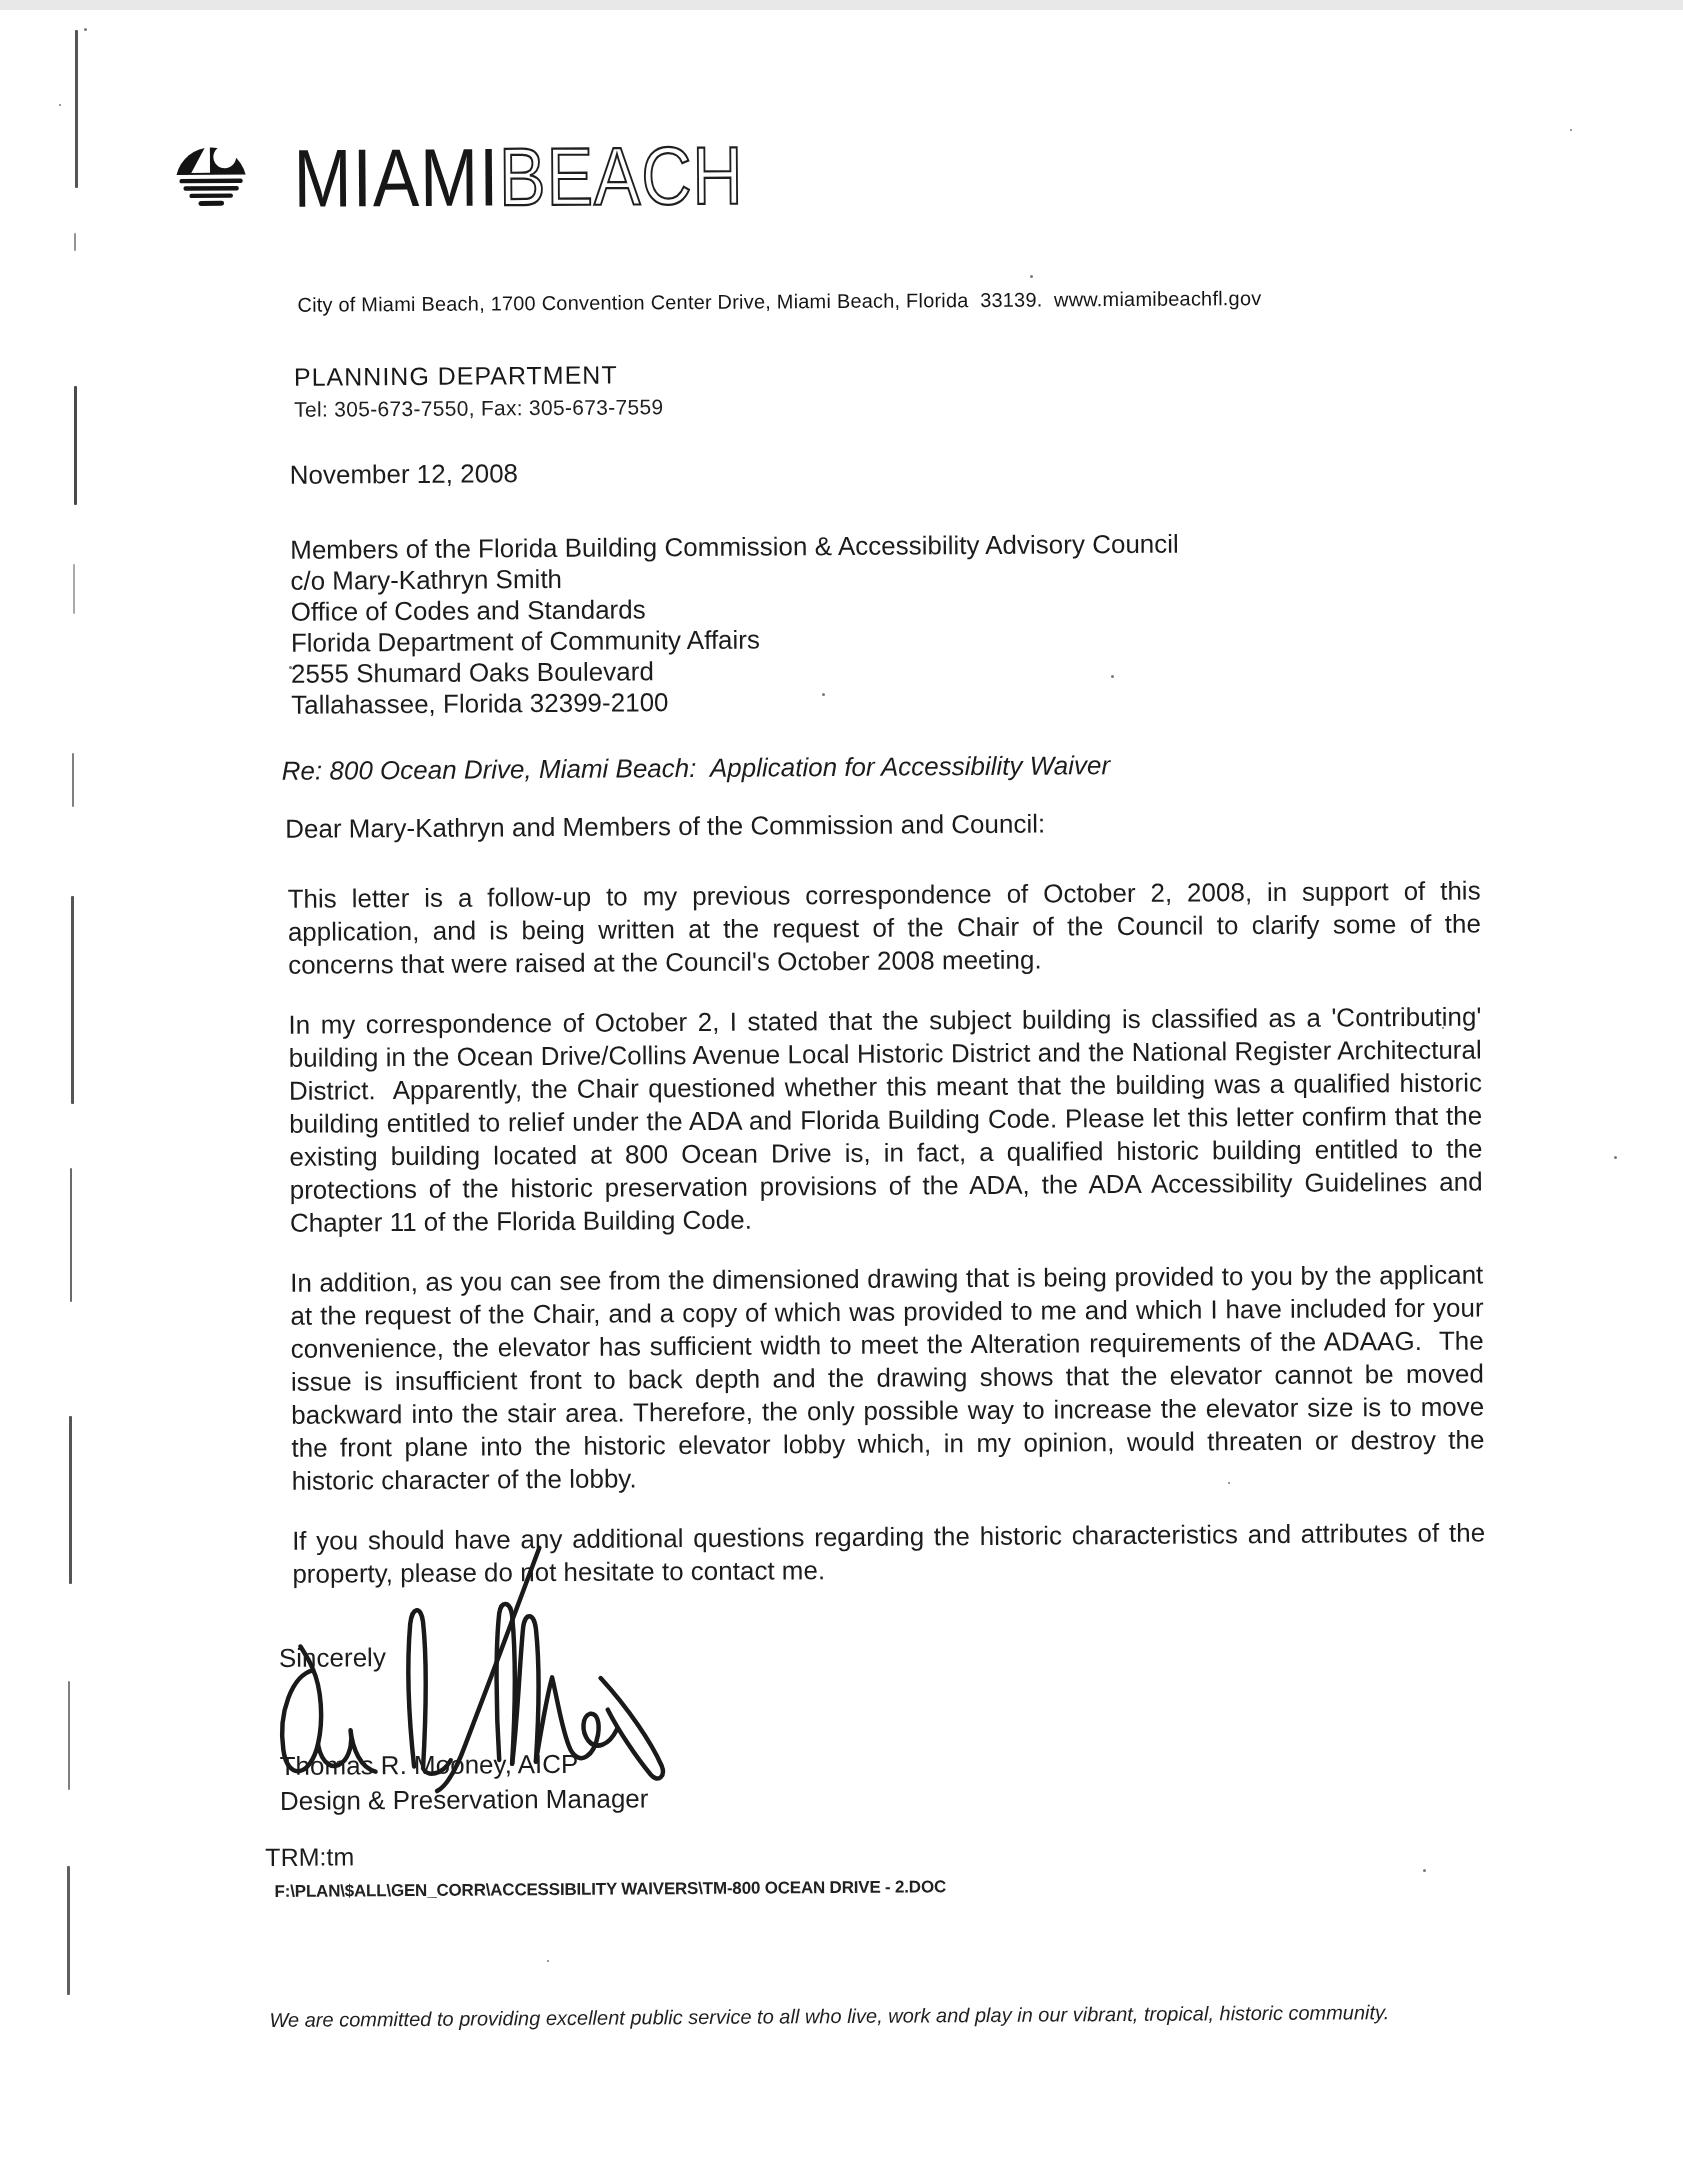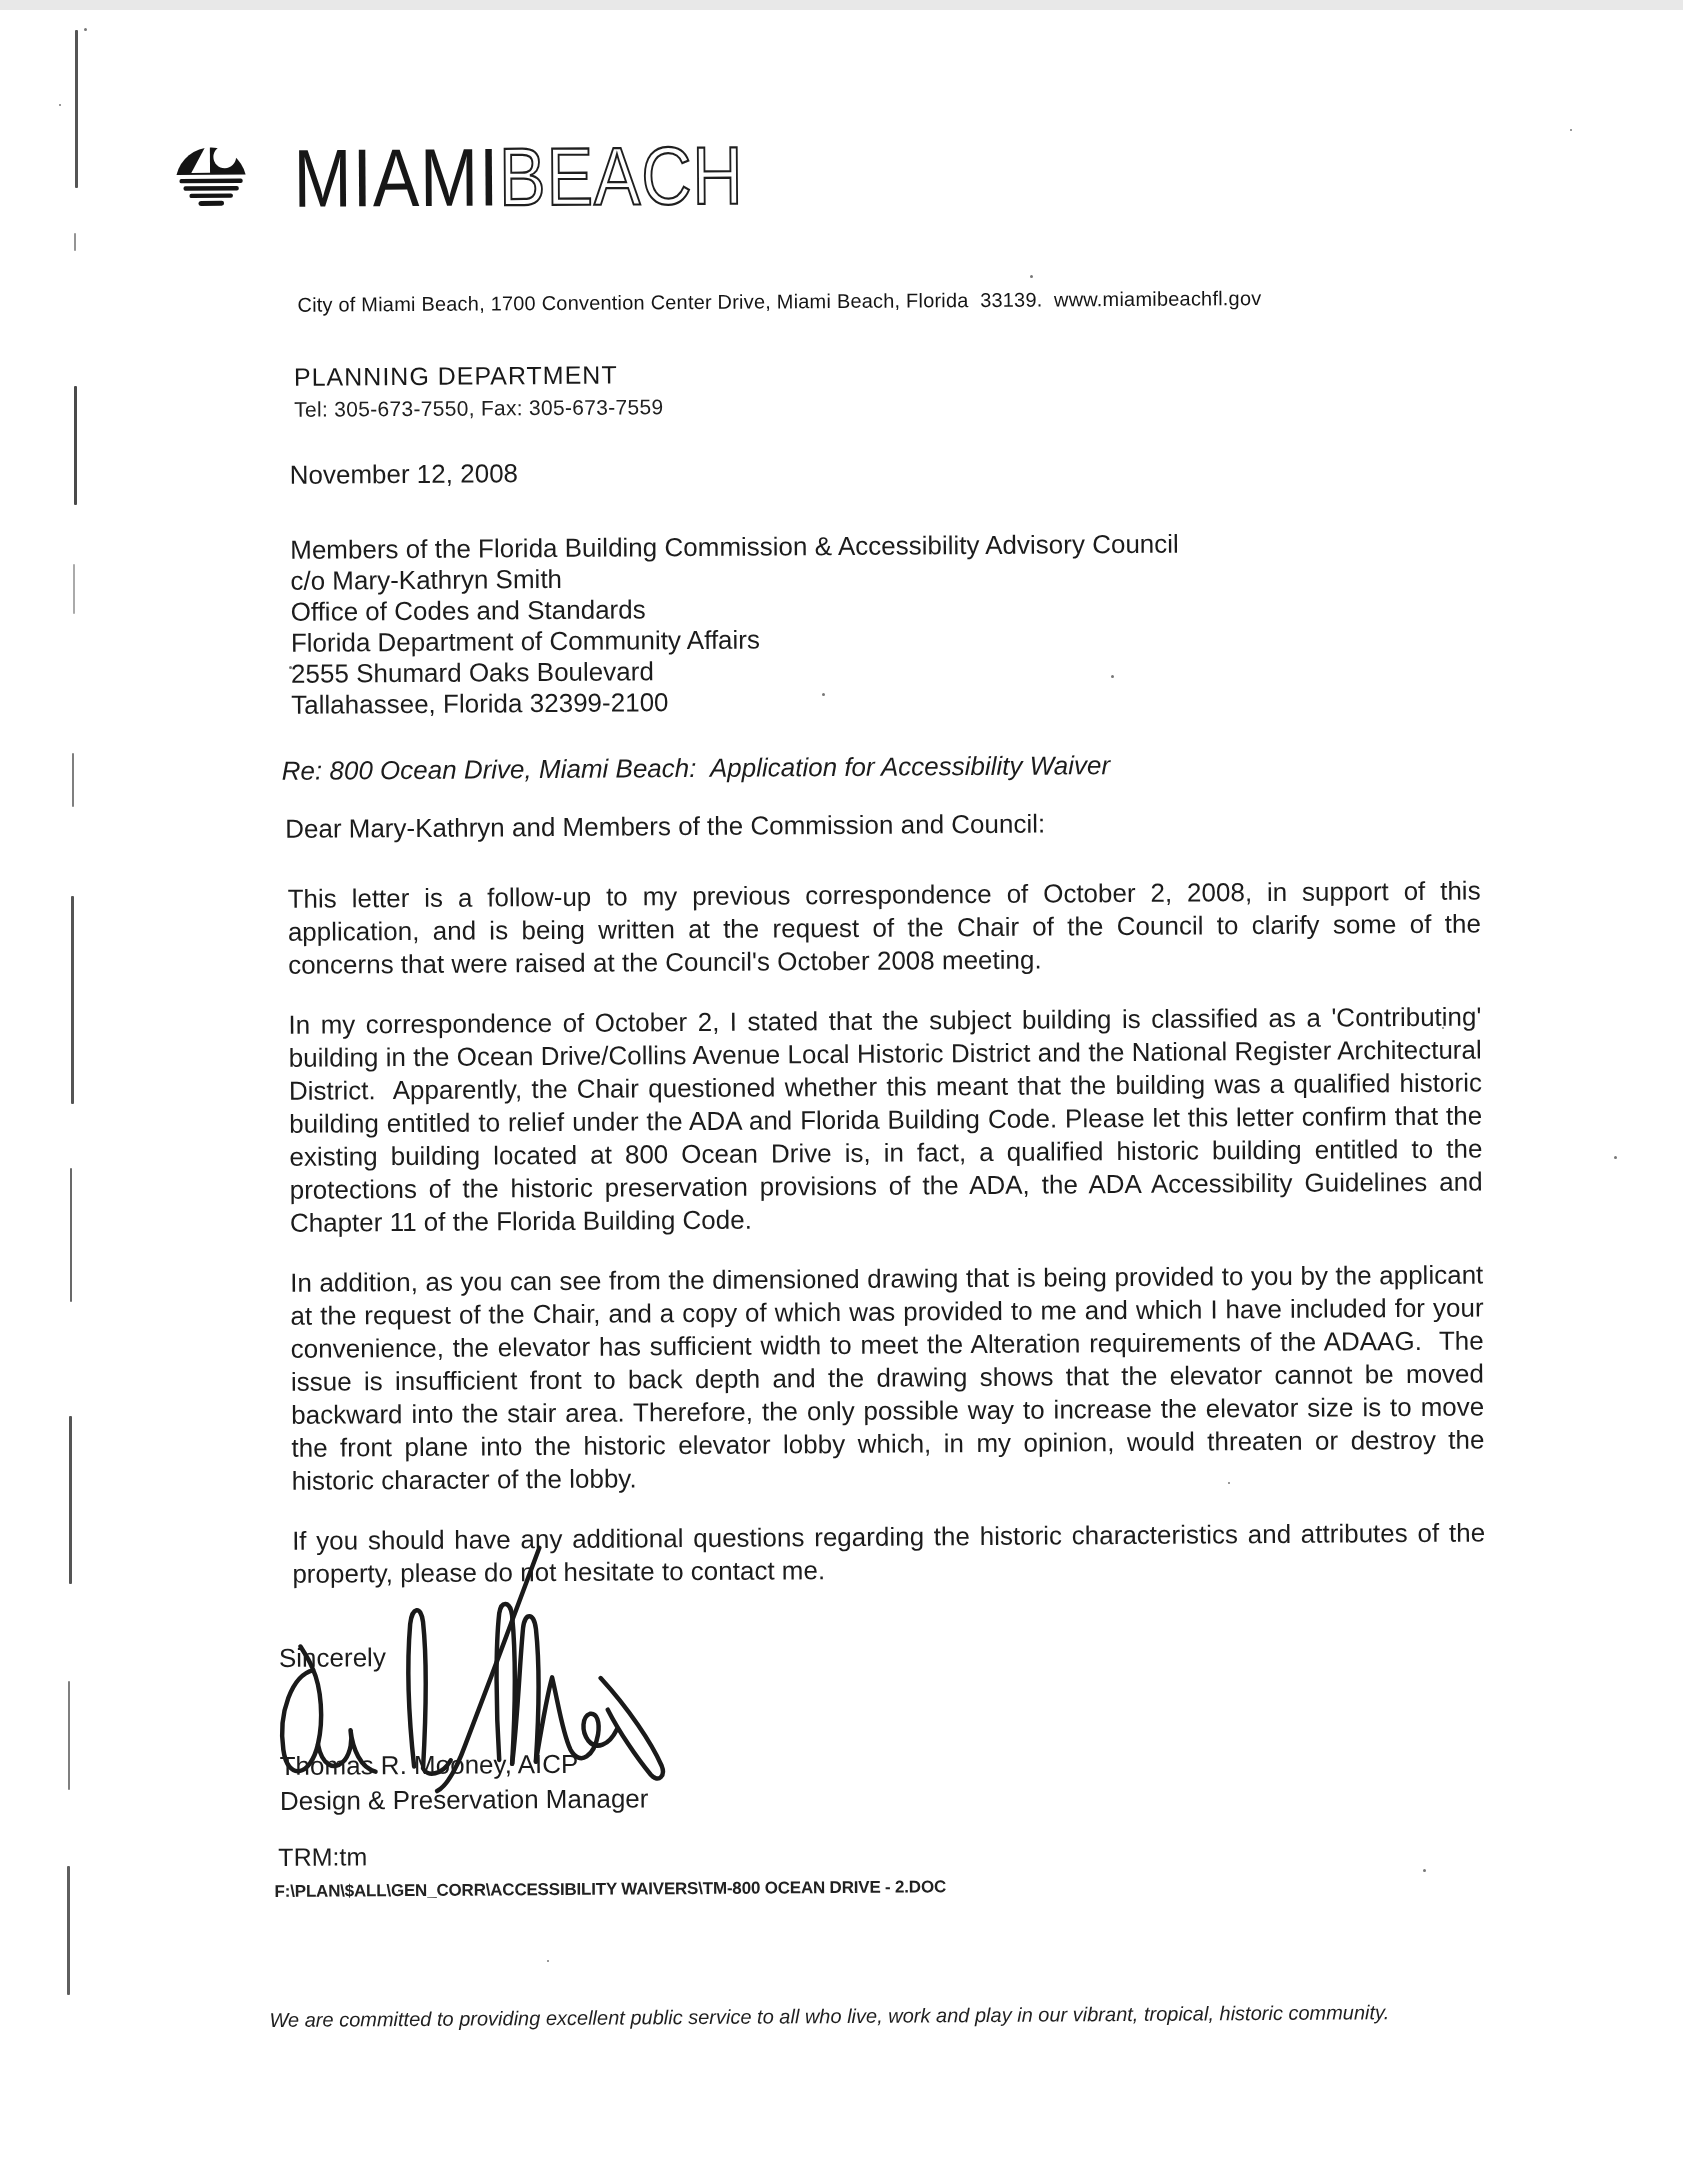--- a/index.html
+++ b/index.html
@@ -27,21 +27,21 @@
   .date{position:absolute;left:294px;top:451px;font-size:26px;}
   .recipient{position:absolute;left:294px;top:526px;font-size:26px;line-height:31px;}
   .subject{position:absolute;left:284px;top:747px;font-size:26px;font-style:italic;}
   .salutation{position:absolute;left:287px;top:805px;font-size:26px;}
   .body-col{position:absolute;left:289px;top:874px;width:1193px;font-size:26px;line-height:33px;}
   .body-col p{margin:0 0 27px 0;text-align:justify;}
   .pre{white-space:pre-wrap;}
   .sincerely{position:absolute;left:275px;top:1634px;font-size:26px;}
   .signame{position:absolute;left:275px;top:1742px;font-size:26px;}
   .sigtitle{position:absolute;left:275px;top:1777px;font-size:26px;}
-  .trm{position:absolute;left:273px;top:1834px;font-size:25px;}
+  .trm{position:absolute;left:260px;top:1834px;font-size:25px;}
   .fpath{position:absolute;left:269px;top:1873px;font-size:17px;font-weight:700;letter-spacing:-0.2px;color:#222;}
   .footer{position:absolute;left:263px;top:1998px;width:1173px;
     font-size:20px;font-style:italic;line-height:27px;color:#1f1f1f;}
   .sig-svg{position:absolute;left:248px;top:1513px;}
 </style>
 </head>
 <body>
 
 <div class="page">
 

